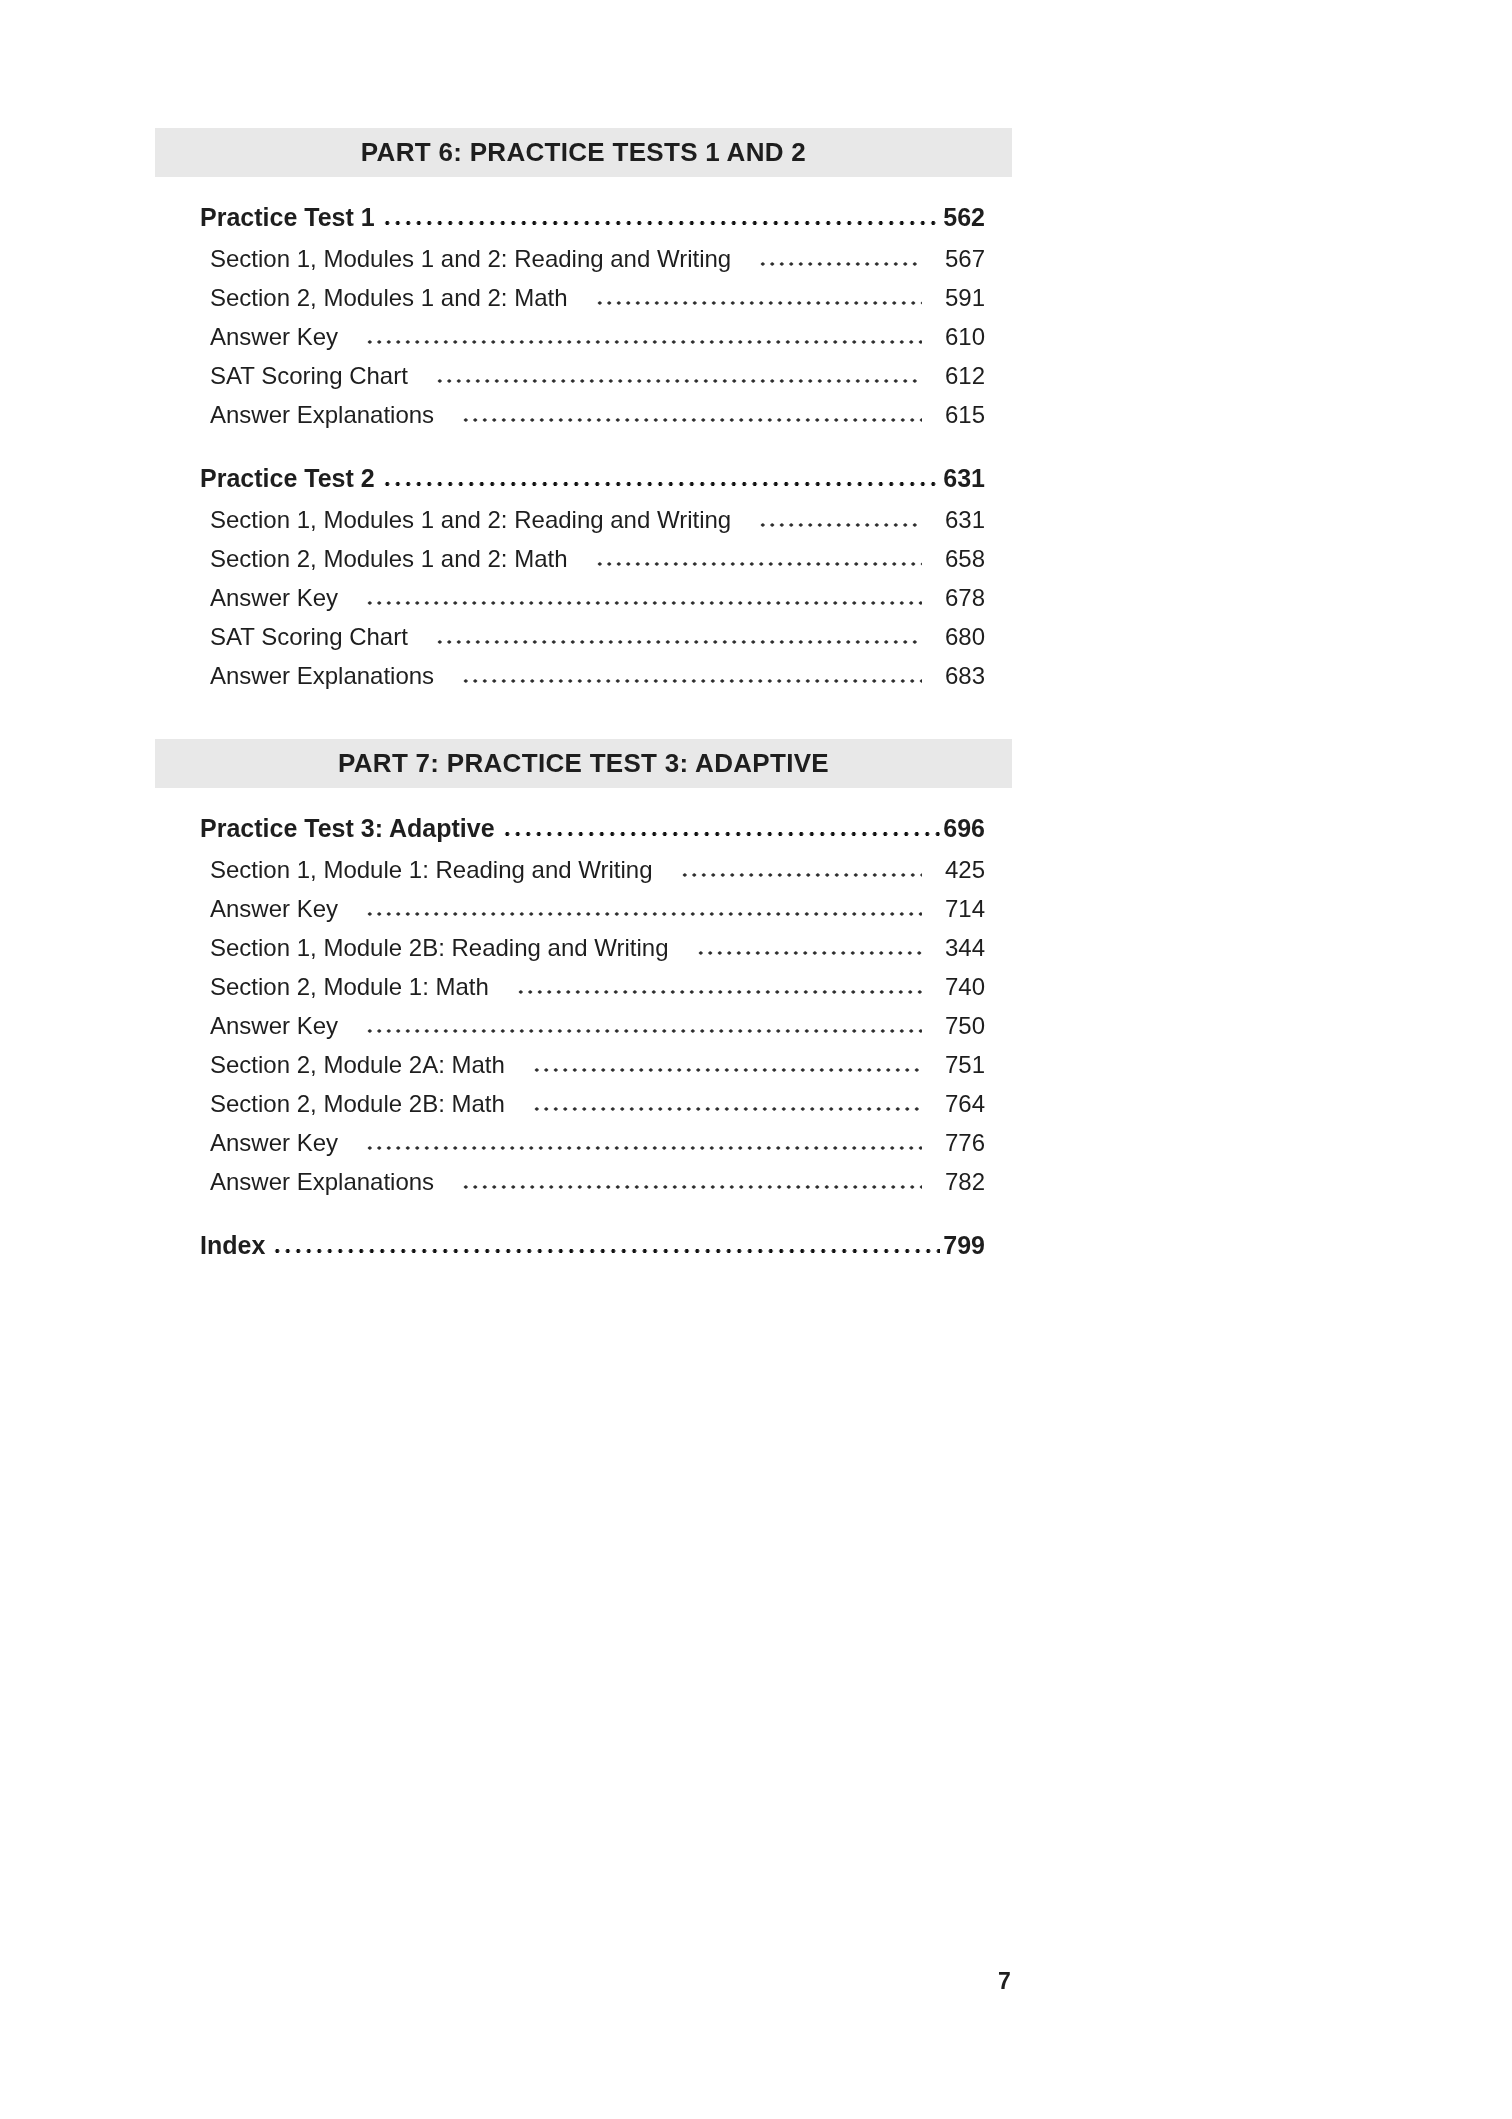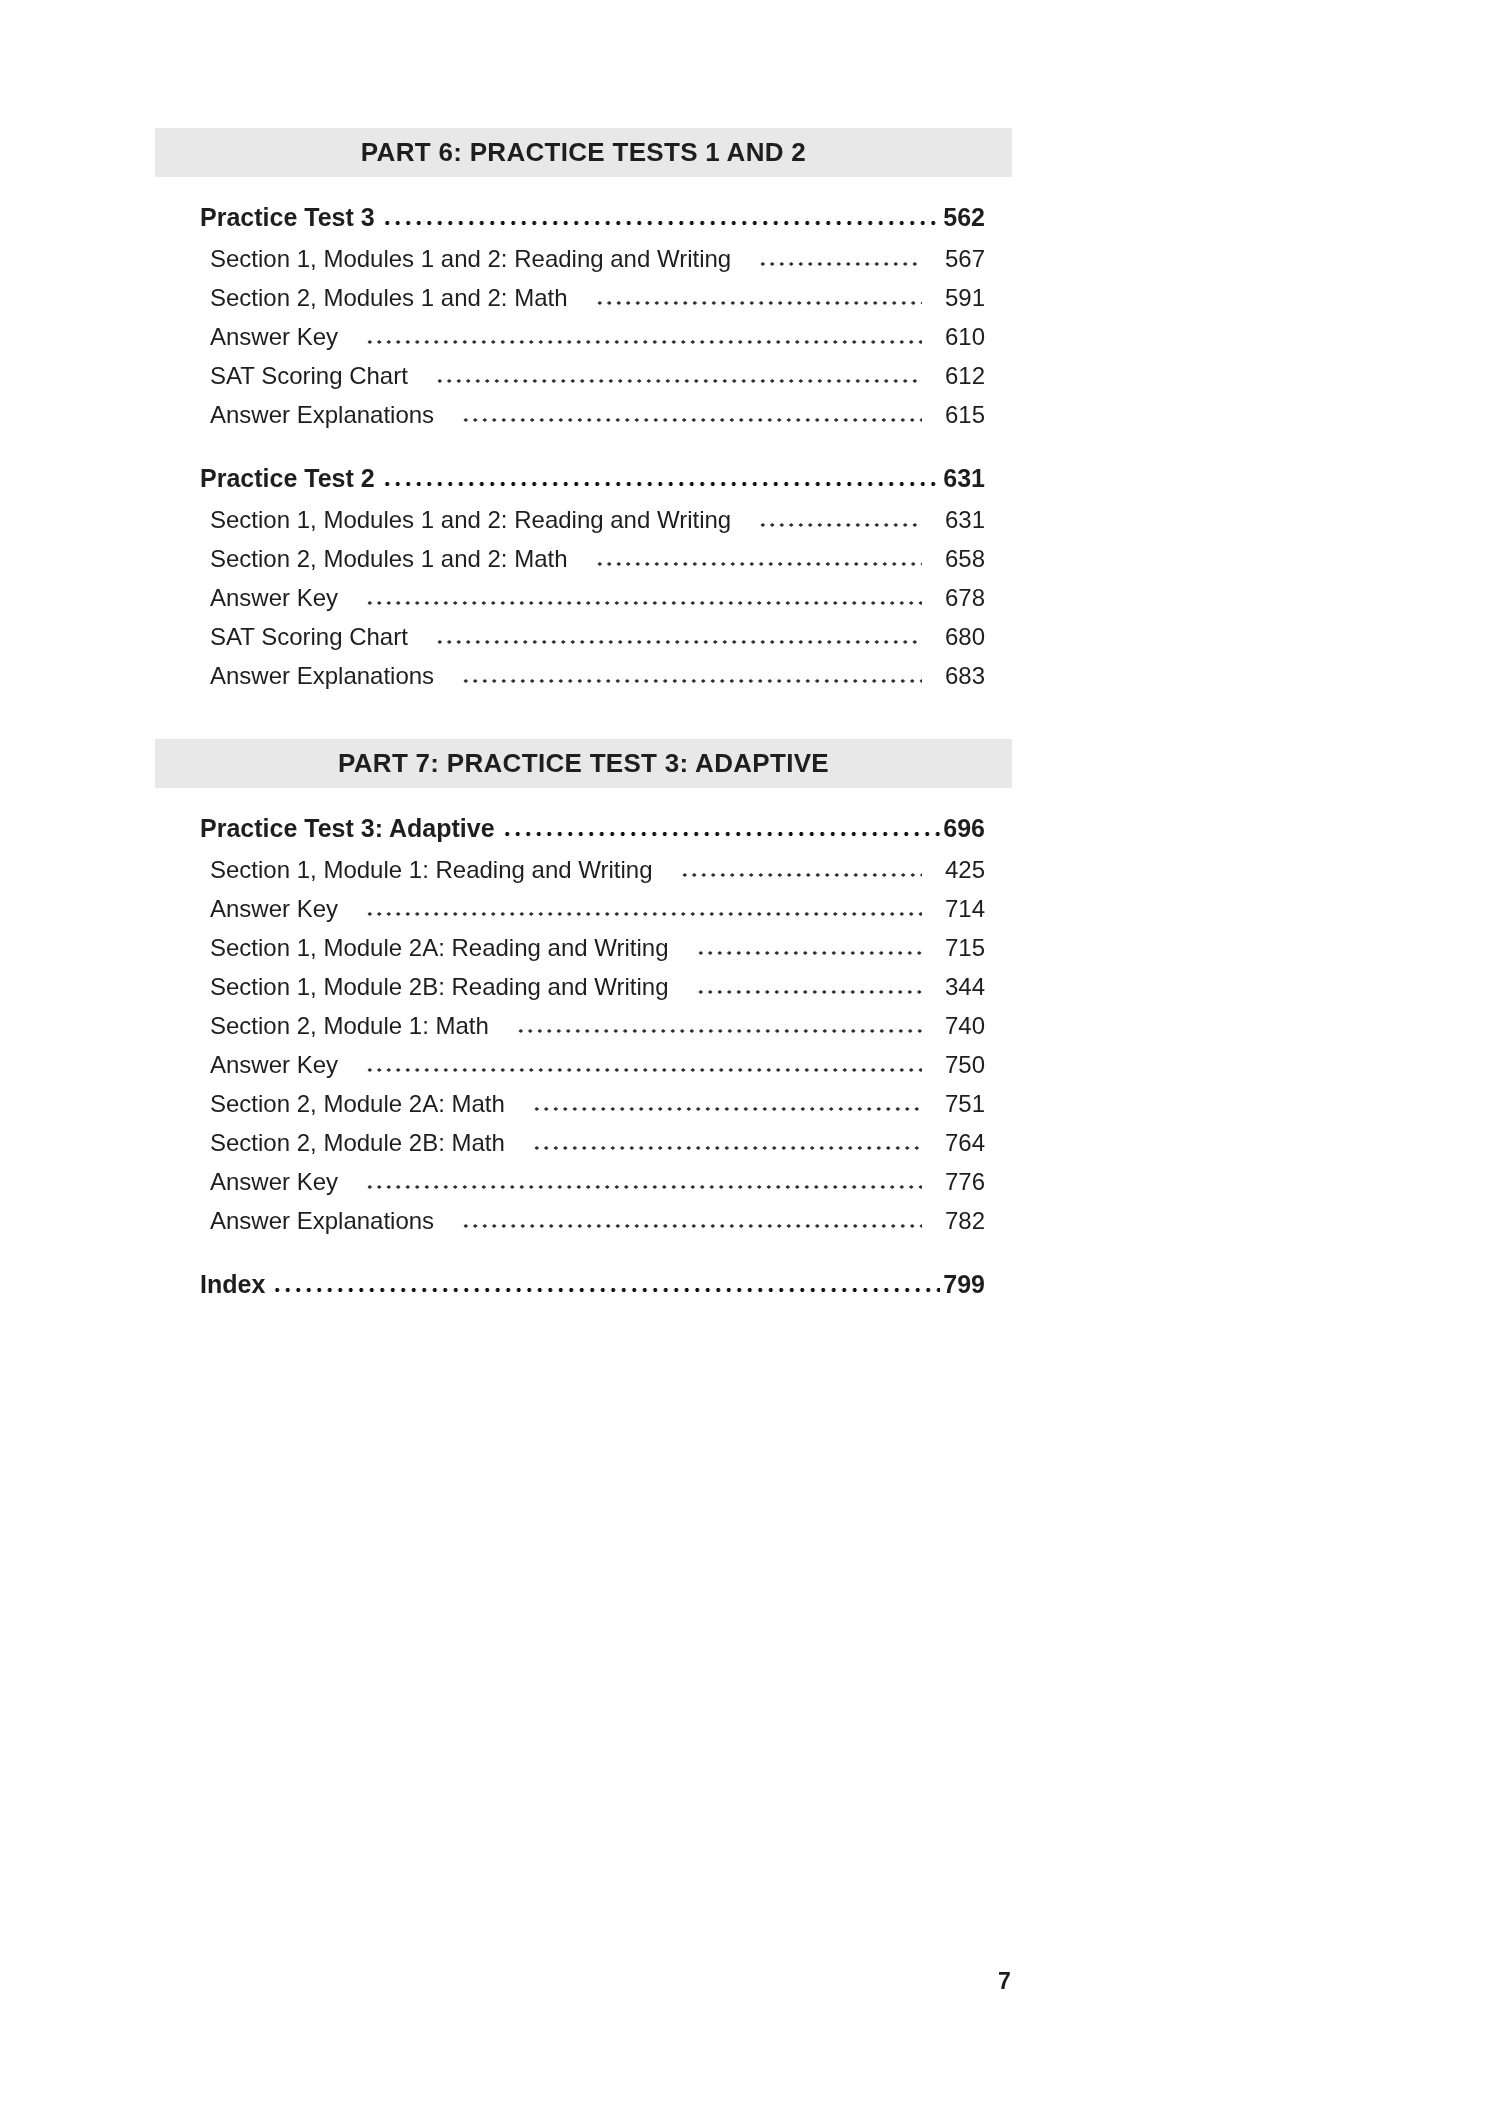--- a/index.html
+++ b/index.html
@@ -104,21 +104,21 @@
 
 <div class="page">
   <div class="content">
 
     <div class="part-header">
       <span>PART 6: PRACTICE TESTS 1 AND 2</span>
     </div>
 
     <div class="group">
       <div class="row main">
-        <span class="t">Practice Test 3</span>
+        <span class="t">Practice Test 1</span>
         <span class="leader"></span>
         <span class="p">562</span>
       </div>
       <div class="row sub">
         <span class="t">Section 1, Modules 1 and 2: Reading and Writing</span>
         <span class="leader"></span>
         <span class="p">567</span>
       </div>
       <div class="row sub">
         <span class="t">Section 2, Modules 1 and 2: Math</span>
@@ -187,25 +187,20 @@
       </div>
       <div class="row sub">
         <span class="t">Section 1, Module 1: Reading and Writing</span>
         <span class="leader"></span>
         <span class="p">425</span>
       </div>
       <div class="row sub">
         <span class="t">Answer Key</span>
         <span class="leader"></span>
         <span class="p">714</span>
-      </div>
-      <div class="row sub">
-        <span class="t">Section 1, Module 2A: Reading and Writing</span>
-        <span class="leader"></span>
-        <span class="p">715</span>
       </div>
       <div class="row sub">
         <span class="t">Section 1, Module 2B: Reading and Writing</span>
         <span class="leader"></span>
         <span class="p">344</span>
       </div>
       <div class="row sub">
         <span class="t">Section 2, Module 1: Math</span>
         <span class="leader"></span>
         <span class="p">740</span>

